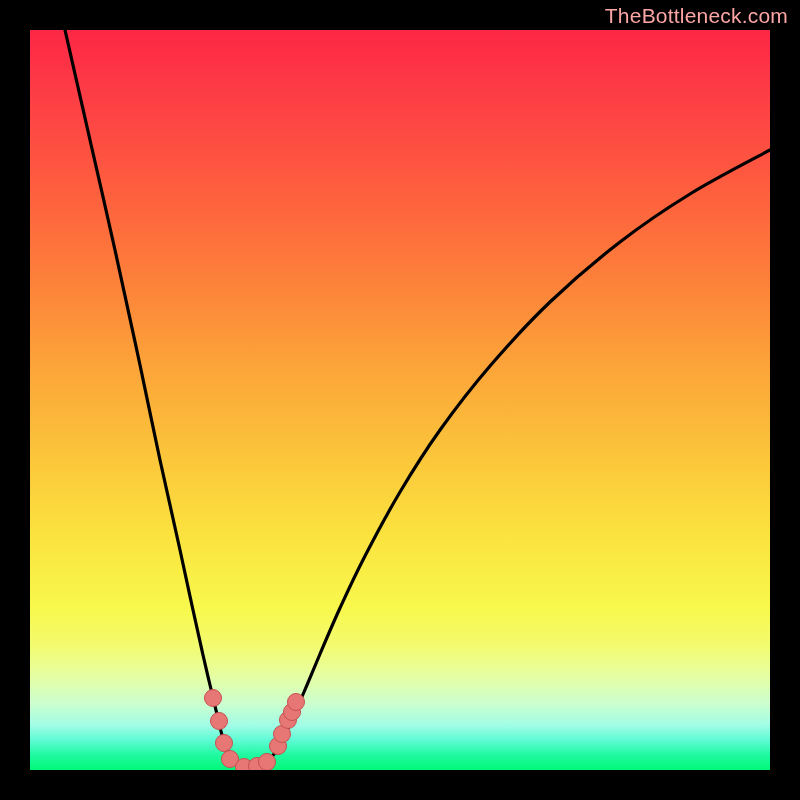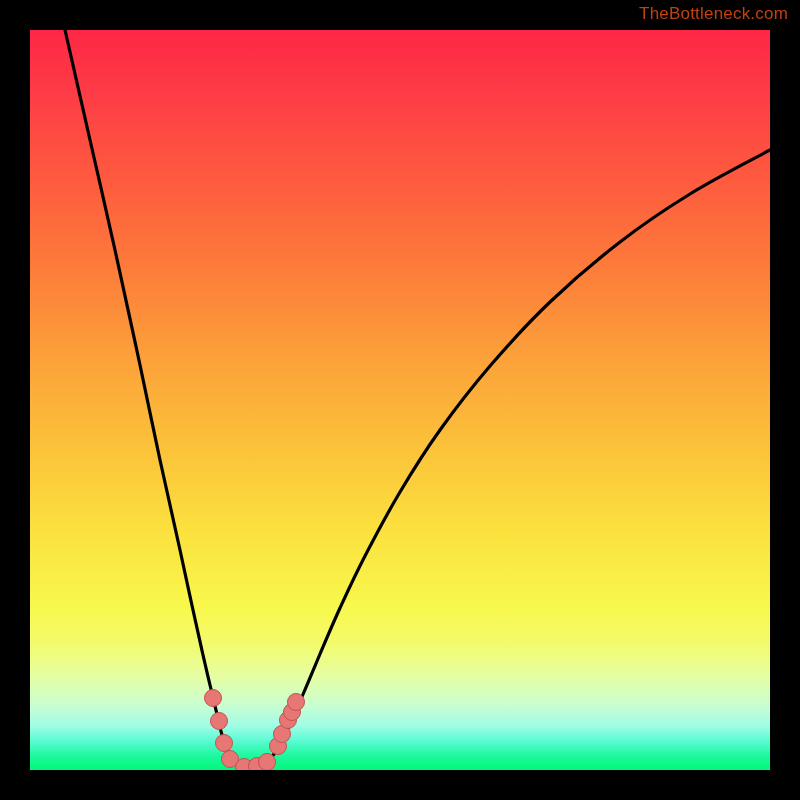--- a/index.html
+++ b/index.html
@@ -47,23 +47,23 @@
   }
   .curve-svg {
     position: absolute;
     inset: 0;
   }
   .watermark {
     position: absolute;
     top: 4px;
     right: 12px;
     font-family: Arial, Helvetica, sans-serif;
-    font-size: 17px;
+    font-size: 21px;
     font-weight: 500;
-    color: #c2410c;
+    color: #fca5a5;
     letter-spacing: 0.2px;
   }
 </style>
 </head>
 <body>
 
 <div class="frame">
   <div class="watermark">TheBottleneck.com</div>
 
   <div class="plot">

